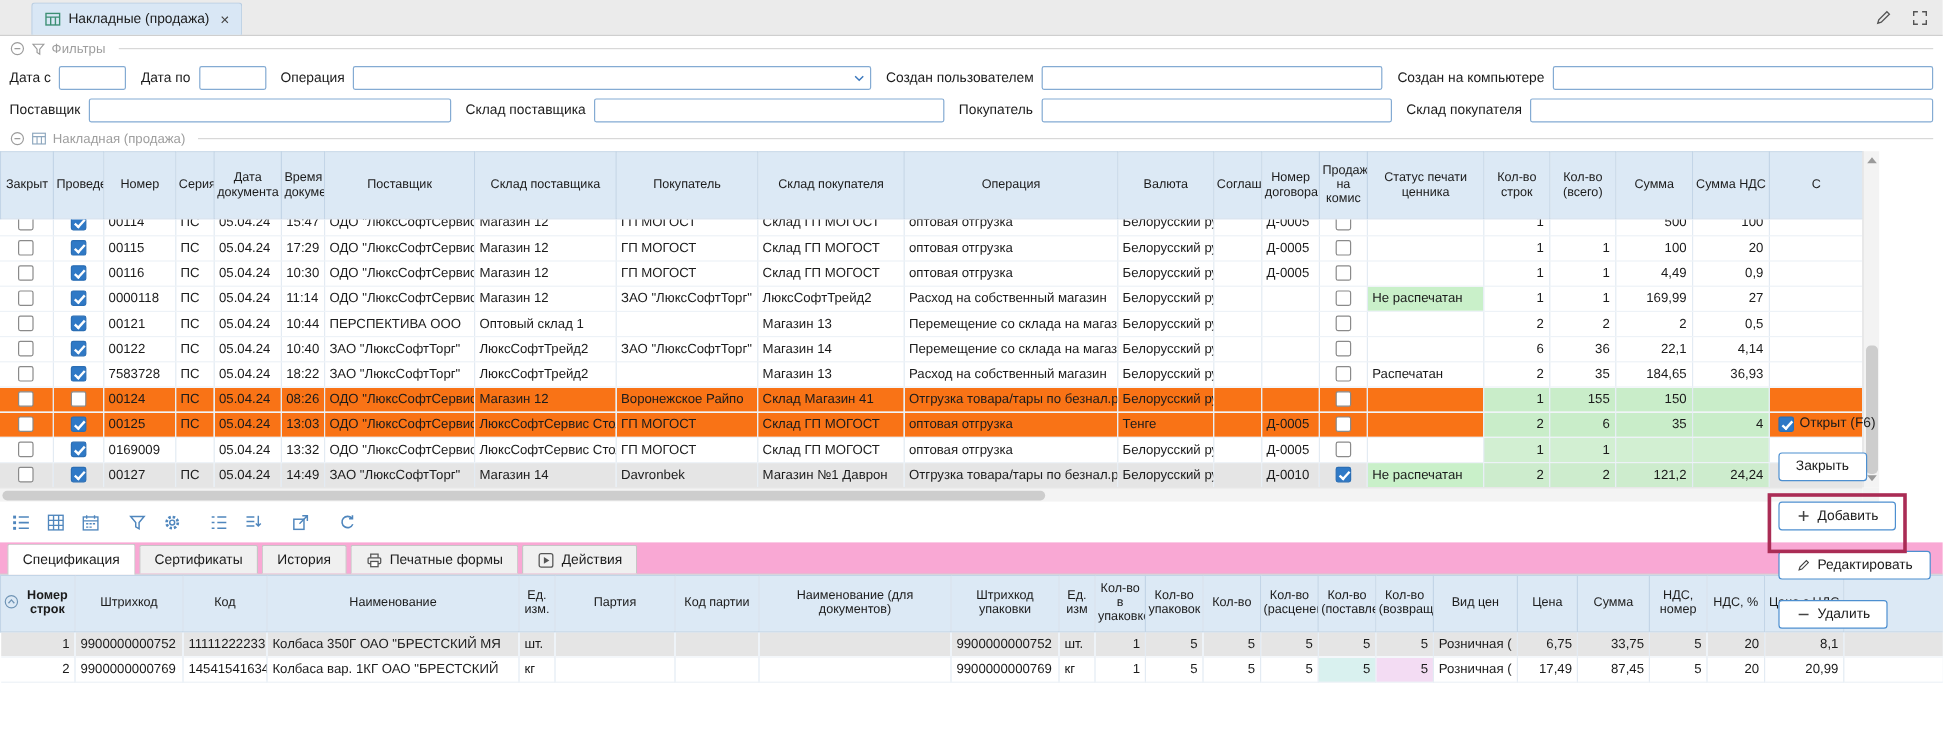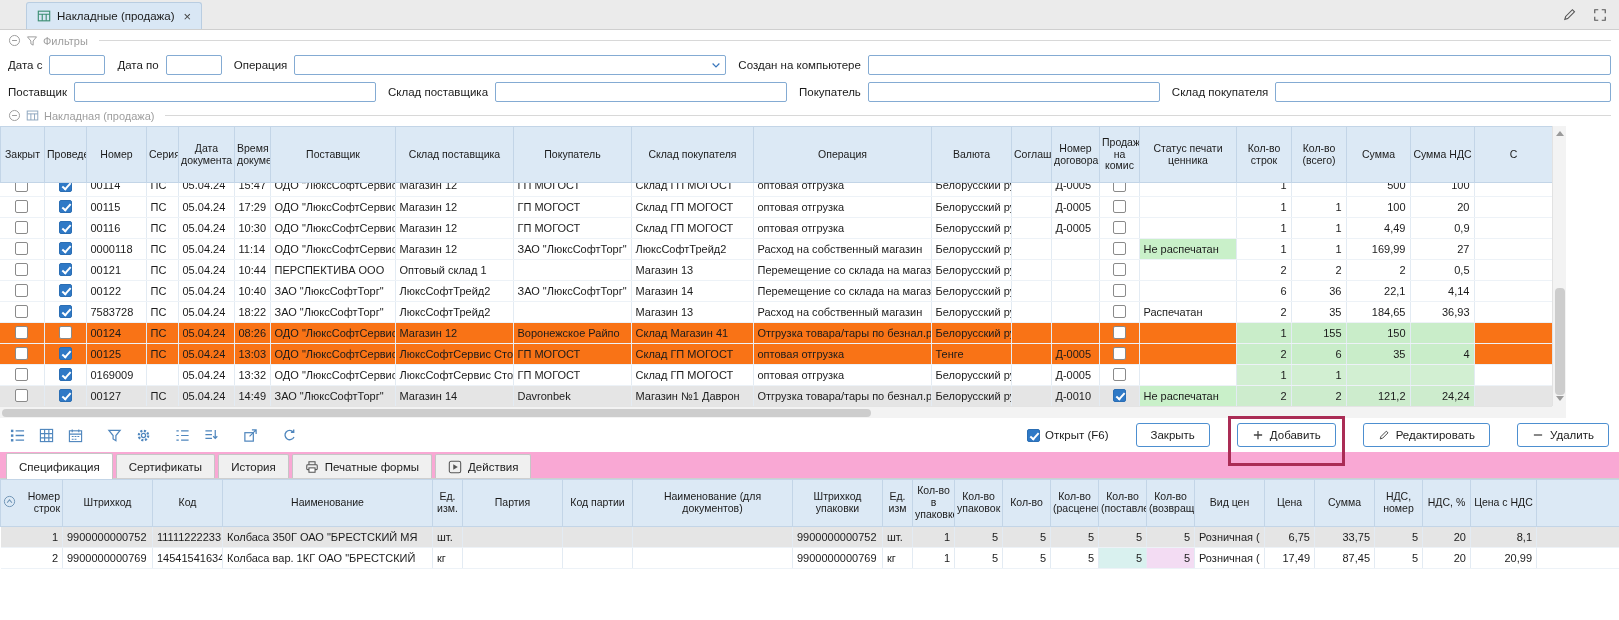--- a/index.html
+++ b/index.html
@@ -77,41 +77,41 @@
   .hscroll { position:relative; width:1552px; height:12px; background:#f3f3f3; border-top:1px solid #e4e4e4; }
   .hthumb { position:absolute; left:2px; top:2px; height:8px; width:56%; background:#cdcdcd; border-radius:4px; }
   .hcorner { width:14px; height:12px; background:#f3f3f3; }
 
   
   .toolbar { height:34px; display:flex; align-items:center; padding:0 10px 0 6px; position:relative; }
   .tb-icons { display:flex; align-items:center; gap:7px; }
   .tb-icon { width:22px; height:22px; display:flex; align-items:center; justify-content:center;
     border-radius:3px; cursor:pointer; }
   .tb-icon.gap { margin-left:10px; }
-  .tb-right { margin-left:auto; display:flex; align-items:center; gap:27px; }
+  .tb-right { margin-left:auto; display:flex; align-items:flex-start; gap:17px;flex-direction:column; }
   .open-check { display:flex; align-items:center; gap:5px; cursor:pointer; font-size:11.5px; }
   .btn { height:24px; display:inline-flex; align-items:center; gap:6px; padding:0 14px;
     background:#fff; border:1px solid #4d8fd0; border-radius:3px; font-family:"Liberation Sans",sans-serif;
     font-size:11.5px; color:#1b1b1b; cursor:pointer; }
   .add-wrap { position:relative; display:inline-flex; }
   .annotation-box { position:absolute; left:-9px; right:-9px; top:-7px; bottom:-19px;
     border:3px solid var(--annotation, #aa2c55); z-index:10; pointer-events:none; }
 
   
   .subtabs { height:27px; display:flex; align-items:flex-end; gap:3px; padding-left:6px;
     background:#f9a8d4; border-bottom:1px solid #cfcfcf; }
   .subtab { height:24px; display:flex; align-items:center; gap:6px; padding:0 12px;
     background:#f0f0f0; border:1px solid #c6c6c6; border-bottom:none;
     border-radius:2px 2px 0 0; font-size:11.5px; cursor:pointer; white-space:nowrap; }
   .subtab.active { background:#fff; height:26px; margin-bottom:-1px; position:relative; z-index:2; }
 
   
   .bg-tbl { width:1619px; }
   .bg-tbl th { height:47px; }
-  .bg-first-head { display:flex; align-items:center; gap:3px; justify-content:flex-start; text-align:right; }
+  .bg-first-head { display:flex; align-items:center; gap:3px; justify-content:flex-start; text-align:center;font-weight:bold; }
   .sticon, .shicon, .bicon { display:inline-flex; }
 </style>
 </head>
 <body>
 
 <div class="app">
 
   <div class="tabbar">
     <div class="tab">
       <span class="sticon">
@@ -172,20 +172,26 @@
         </div>
         <div class="ffield">
           <span class="flabel">Операция</span>
           <span class="fwrap" style="width: 432px;">
             <input class="finput" style="">
             <span class="combo-chevron">
               <svg width="12" height="12" viewBox="0 0 16 16">
                 <path d="M3.5 6l4.5 4.5L12.5 6" fill="none" stroke="#3a77bd" stroke-width="1.6"></path>
               </svg>
             </span>
+          </span>
+        </div>
+        <div class="ffield">
+          <span class="flabel">Создан пользователем</span>
+          <span class="fwrap" style="width: 284px;">
+            <input class="finput" style="">
           </span>
         </div>
         <div class="ffield grow">
           <span class="flabel">Создан на компьютере</span>
           <span class="fwrap grow">
             <input class="finput" style="">
           </span>
         </div>
       </div>
     <div class="filter-row" id="filter-row-2">

